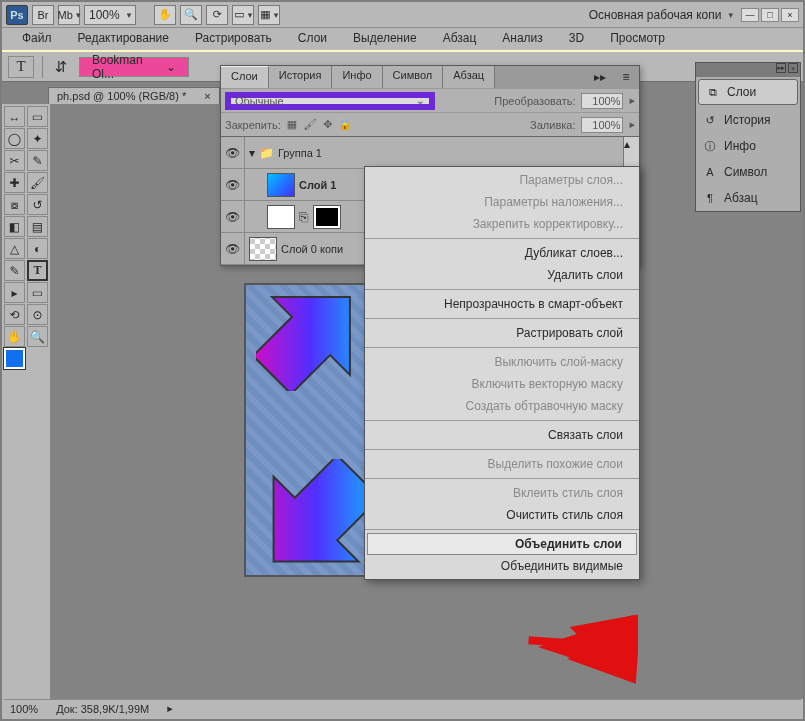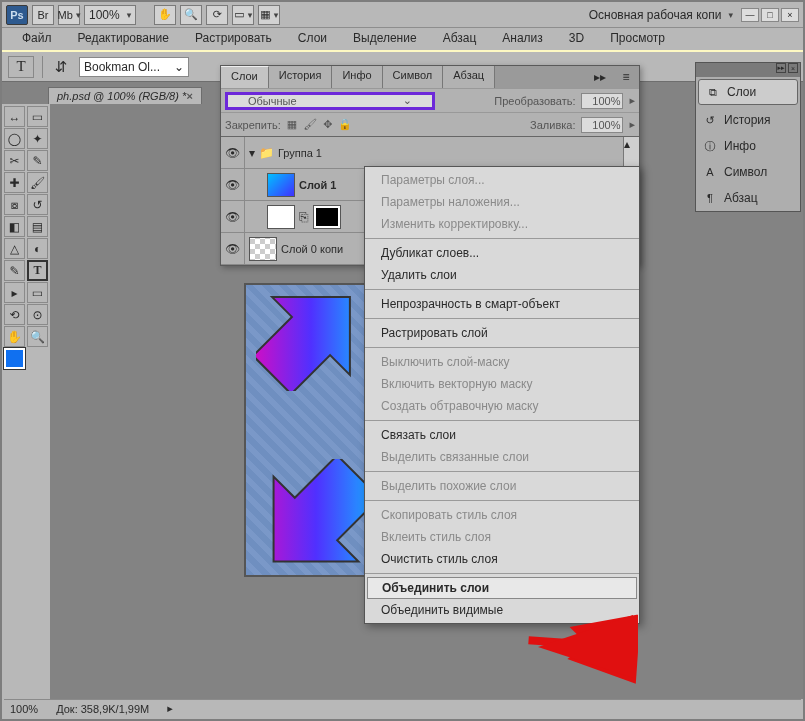--- a/index.html
+++ b/index.html
@@ -34,29 +34,29 @@
     background:#b8b8b8; border-bottom:2px solid #fef9c3;
   }
   .menubar span{padding:3px 10px;}
 
   .optbar {
     height:30px; display:flex; align-items:center; gap:8px;
     padding:0 6px; background:#b8b8b8;
     border-bottom:1px solid #6e6e6e;
   }
   .optbar .ticon{width:26px;height:22px;border:1px solid #888;display:flex;align-items:center;justify-content:center;font-family:serif;font-size:15px;}
-  .optbar .font{width:110px;height:20px;border:1px solid #888;background:#ffffff;padding:0 4px;display:flex;align-items:center;}
+  .optbar .font{width:110px;height:20px;border:1px solid #888;background:#ec4899;padding:0 12px;display:flex;align-items:center;}
 
   .doctab-row {
     height:22px; display:flex; align-items:flex-end;
     padding-left:46px; background:#838383;
   }
   .doctab {
     background:#b8b8b8; border:1px solid #6d6d6d; border-bottom:none;
-    padding:2px 8px; font-size:11px; display:flex; gap:0; align-items:center;font-style:italic;
+    padding:2px 8px; font-size:11px; display:flex; gap:18px; align-items:center;
   }
   .doctab .x{font-weight:bold;color:#555;}
 
   
   .mainrow {position:absolute; top:102px; left:0; right:0; bottom:20px; display:flex;}
   .toolcol {width:48px; background:#b8b8b8; display:flex; gap:2px; padding:2px;}
   .toolstrip{width:21px;display:flex;flex-direction:column;gap:1px;}
   .tool{width:21px;height:21px;border:1px solid #8a8a8a;background:#b8b8b8;display:flex;align-items:center;justify-content:center;font-size:12px;}
   .tool.sel{border:2px solid #333;font-weight:bold;font-family:serif;}
   .tool.swatch{background:#1070f0;border:2px solid #fff;outline:1px solid #333;}
@@ -76,39 +76,39 @@
     position:absolute; top:63px; left:218px;
     width:420px; border:1px solid #5a5a5a;
     background:#b2b2b2; box-shadow:2px 2px 6px rgba(0,0,0,.3);
   }
   .lp-tabs{height:22px;background:#9a9a9a;display:flex;align-items:stretch;}
   .lp-tab{padding:3px 10px;background:#b2b2b2;border-right:1px solid #777;font-size:11px;}
   .lp-tab.active{background:#c4c4c4;border-top:1px solid #eee;}
   .lp-flex{flex:1;}
   .lp-menu{width:26px;display:flex;align-items:center;justify-content:center;}
   .lp-row{height:24px;display:flex;align-items:center;padding:0 4px;gap:6px;border-top:1px solid #999;font-size:11px;color:#555;}
-  .lp-row .drop{width:210px;height:18px;border:3px solid #6d28d9;background:#dcdcdc;display:flex;align-items:center;padding:0 20px;justify-content:space-between;}
+  .lp-row .drop{width:210px;height:18px;border:6px solid #6d28d9;background:#dcdcdc;display:flex;align-items:center;padding:0 4px;justify-content:space-between;}
   .lp-row .numbox{width:42px;height:16px;border:1px solid #888;background:#dcdcdc;display:flex;align-items:center;justify-content:flex-end;padding:0 2px;}
   .lp-list{border-top:1px solid #666;position:relative;}
   .lrow{height:32px;display:flex;align-items:center;border-bottom:1px solid #8a8a8a;background:#b2b2b2;}
   .lrow .eye{width:24px;text-align:center;border-right:1px solid #8a8a8a;height:100%;display:flex;align-items:center;justify-content:center;}
   .lrow .thumb{width:28px;height:24px;border:1px solid #555;background:#fff;margin:0 4px;}
   .lrow .thumb.checker{background:repeating-conic-gradient(#ccc 0 25%,#fff 0 50%) 0/10px 10px;}
   .lrow .thumb.blk{background:#000;box-shadow:inset 0 0 0 2px #fff;}
   .lrow .name{flex:1;font-size:11px;}
   .lrow .scrolltrack{width:16px;background:#cfcfcf;border-left:1px solid #777;height:100%;}
 
   
   .ctxmenu{
     position:absolute; top:164px; left:362px;
     width:276px; background:#d9d9d9;
     border:1px solid #555; box-shadow:3px 3px 8px rgba(0,0,0,.35);
     padding:2px 0;
   }
-  .ctxmenu .mi{padding:4px 16px;font-size:12px;}
+  .ctxmenu .mi{padding:4px 16px;font-size:12px;text-align:right;}
   .ctxmenu .mi.disabled{color:#8a8a8a;}
   .ctxmenu .mi.hl{background:#e8e8e8;border:1px solid #888;margin:0 2px;padding:3px 14px;font-weight:bold;}
   .ctxmenu hr{border:none;border-top:1px solid #9a9a9a;margin:3px 0;}
 
   
   .redarrow{position:absolute;top:608px;left:526px;pointer-events:none;}
 
   
   .rightflyout{
     position:absolute; top:60px; right:2px;
@@ -299,39 +299,37 @@
       <div class="thumb checker"></div>
       <span class="name">Слой 0 копи</span>
       <div class="scrolltrack">▾</div>
     </div>
   </div>
 </div>
 
 <div class="ctxmenu">
   <div class="mi disabled">Параметры слоя...</div>
   <div class="mi disabled">Параметры наложения...</div>
-  <div class="mi disabled">Изменить корректировку...</div>
+  <div class="mi disabled">Закрепить корректировку...</div>
   <hr>
   <div class="mi">Дубликат слоев...</div>
   <div class="mi">Удалить слои</div>
   <hr>
   <div class="mi">Непрозрачность в смарт-объект</div>
   <hr>
   <div class="mi">Растрировать слой</div>
   <hr>
   <div class="mi disabled">Выключить слой-маску</div>
   <div class="mi disabled">Включить векторную маску</div>
   <div class="mi disabled">Создать обтравочную маску</div>
   <hr>
   <div class="mi">Связать слои</div>
-  <div class="mi disabled">Выделить связанные слои</div>
   <hr>
   <div class="mi disabled">Выделить похожие слои</div>
   <hr>
-  <div class="mi disabled">Скопировать стиль слоя</div>
   <div class="mi disabled">Вклеить стиль слоя</div>
   <div class="mi">Очистить стиль слоя</div>
   <hr>
   <div class="mi hl">Объединить слои</div>
   <div class="mi">Объединить видимые</div>
 </div>
 
 <div class="redarrow">
   <svg width="110" height="80">
       <path d="M110 0 L110 70 L40 50 L54 38 L0 38 L0 30 L54 30 L40 18 Z" fill="#e01010" transform="rotate(4 55 40)"></path>

